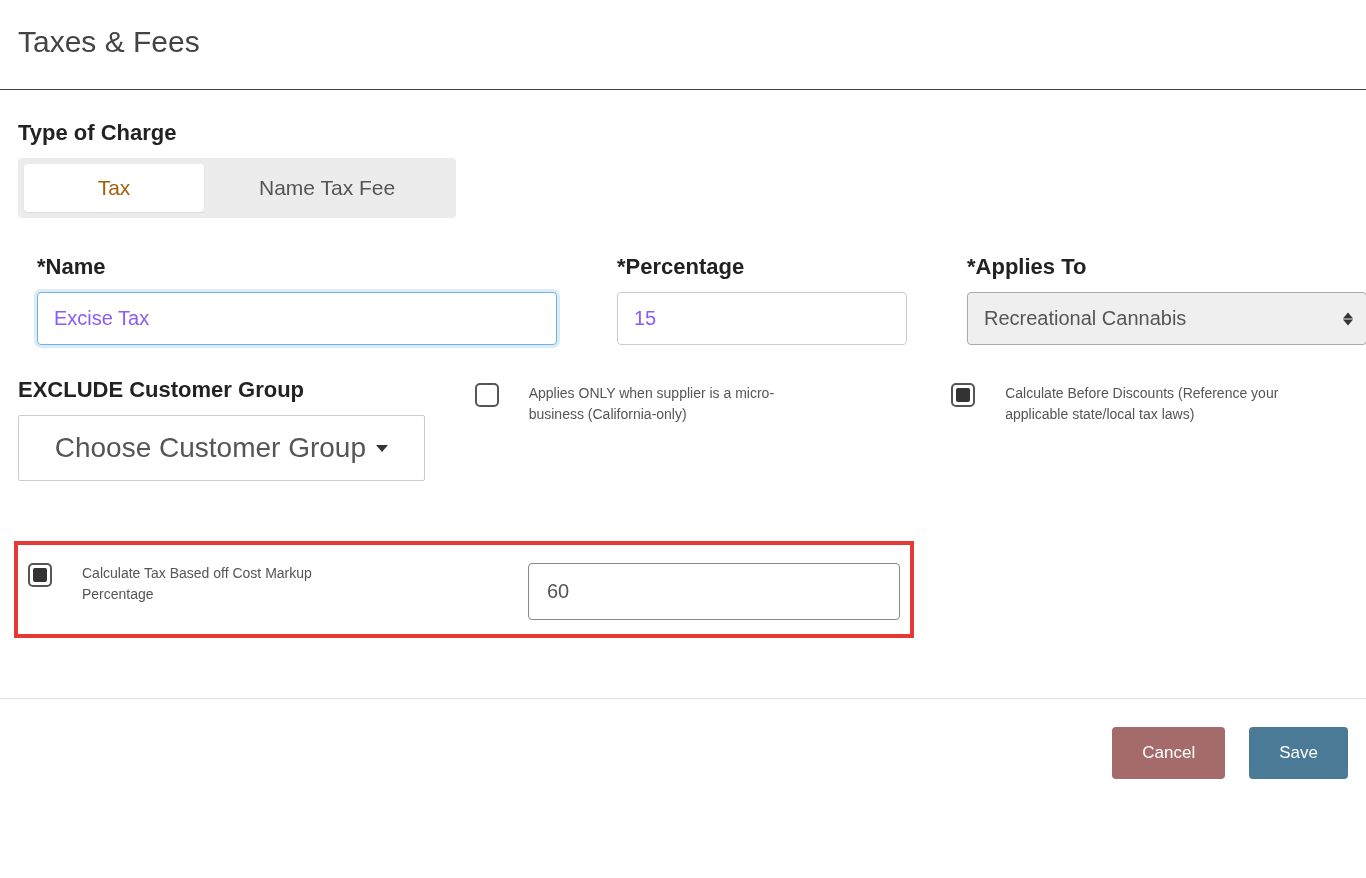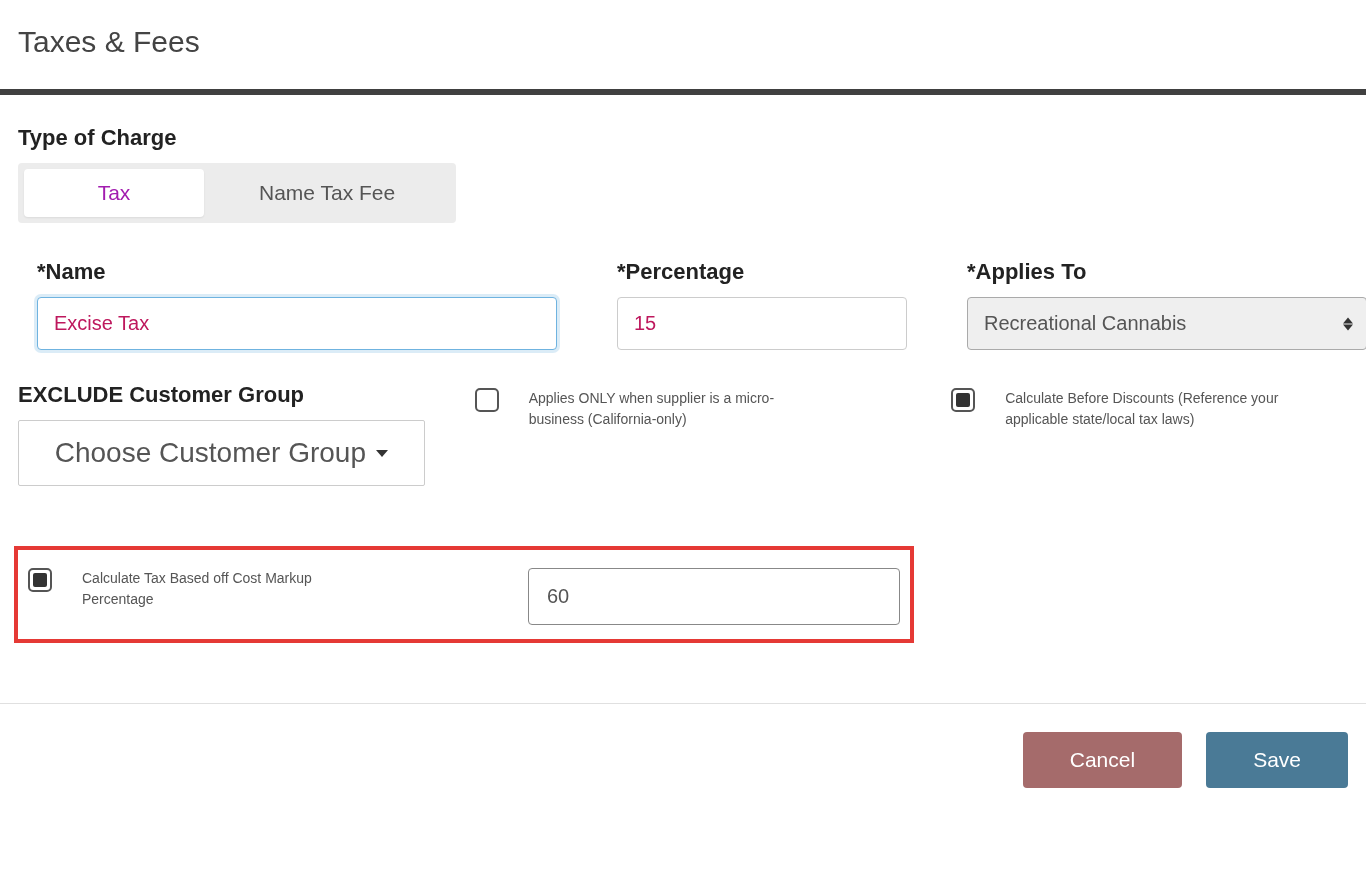--- a/index.html
+++ b/index.html
@@ -9,21 +9,21 @@
     }
     body {
       font-family: -apple-system, BlinkMacSystemFont, "Segoe UI", Helvetica, Arial, sans-serif;
       color: #333;
       background: #fff;
       padding: 0;
       width: 1366px;
     }
     .header {
       padding: 25px 18px 30px 18px;
-      border-bottom: 6px solid #404040;
+      border-bottom: 1px solid #404040;
     }
     .page-title {
       font-size: 30px;
       font-weight: 400;
       color: #444;
     }
     .content {
       padding: 30px 18px 40px 18px;
     }
     .section-label {
@@ -44,21 +44,21 @@
       background: transparent;
       padding: 12px 55px;
       font-size: 21px;
       color: #555;
       cursor: pointer;
       border-radius: 4px;
       min-width: 180px;
     }
     .toggle-btn.active {
       background: #fff;
-      color: #a21caf;
+      color: #a16207;
       box-shadow: 0 1px 2px rgba(0,0,0,0.08);
     }
     .form-row {
       display: flex;
       gap: 60px;
       margin-bottom: 32px;
       margin-left: 19px;
     }
     .form-col {
       flex: 0 0 auto;
@@ -72,21 +72,21 @@
       color: #222;
       margin-bottom: 12px;
       display: block;
     }
     .text-input {
       width: 100%;
       padding: 14px 16px;
       font-size: 20px;
       border: 1px solid #ccc;
       border-radius: 4px;
-      color: #be185d;
+      color: #8b5cf6;
       background: #fff;
     }
     .text-input.focused {
       border: 1px solid #6fb3e0;
       box-shadow: 0 0 0 3px rgba(111,179,224,0.25);
       outline: none;
     }
     .select-wrap {
       position: relative;
       width: 100%;
@@ -213,22 +213,22 @@
       background: #fff;
     }
     .footer {
       border-top: 1px solid #e0e0e0;
       padding: 28px 18px;
       display: flex;
       justify-content: flex-end;
       gap: 24px;
     }
     .btn {
-      padding: 16px 47px;
-      font-size: 21px;
+      padding: 16px 30px;
+      font-size: 17px;
       border: none;
       border-radius: 4px;
       cursor: pointer;
       color: #fff;
     }
     .btn-cancel { background: #a56b6b; }
     .btn-save { background: #4a7a96; }
   </style>
 </head>
 <body>

